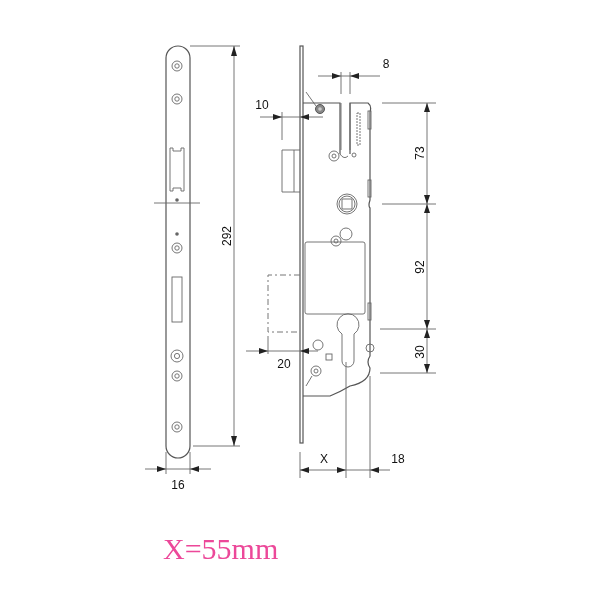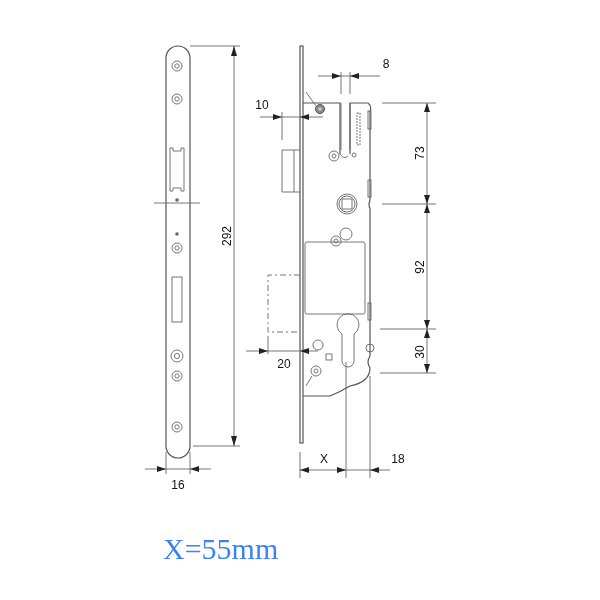--- a/index.html
+++ b/index.html
@@ -2,21 +2,21 @@
 <html><head>
 <meta charset="utf-8">
 <style>
   html, body { margin:0; padding:0; background:#ffffff; }
   body { width:600px; height:600px; position:relative; overflow:hidden; }
   #drawing { position:absolute; left:0; top:0; width:600px; height:600px; }
   .ln { stroke:#555; stroke-width:1.2; fill:none; }
   .thin { stroke:#666; stroke-width:0.9; fill:none; }
   .dash { stroke:#777; stroke-width:1; fill:none; stroke-dasharray:6 3 2 3; }
   .dim-text { font-family:"Liberation Sans", sans-serif; font-size:12px; fill:#111; }
-  .caption { position:absolute; left:163px; top:532px; font-family:"Liberation Serif", serif; font-size:30px; color:#3b82f6; }
+  .caption { position:absolute; left:163px; top:532px; font-family:"Liberation Serif", serif; font-size:30px; color:#ec4899; }
   .arrow { fill:#222; }
 </style>
 </head>
 <body>
 
 <svg id="drawing" viewBox="0 0 600 600" xmlns="http://www.w3.org/2000/svg">
 
   <g>
     <path class="ln" d="M166,58 A12,12 0 0 1 190,58 L190,446 A12,12 0 0 1 166,446 Z"></path>
 

